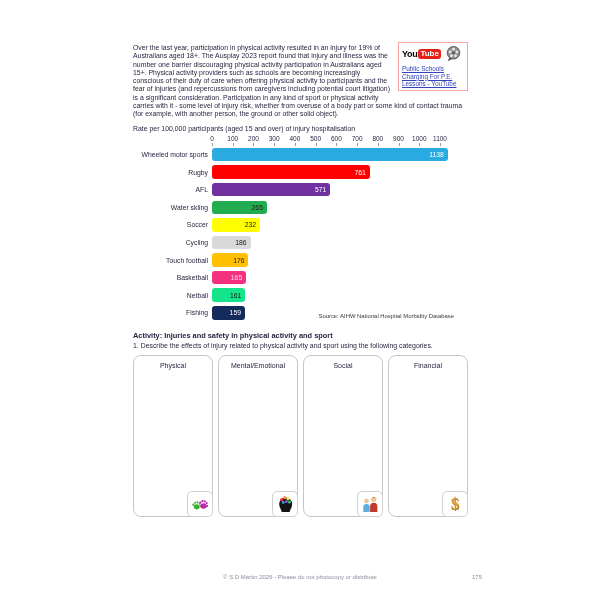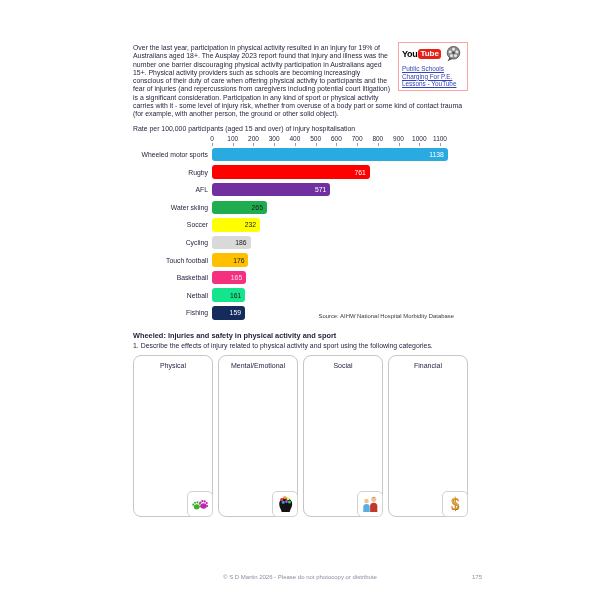--- a/index.html
+++ b/index.html
@@ -162,21 +162,21 @@
             <span class="bar-label">Fishing</span>
             <div class="bar" style="width: 32.9564px; background: rgb(20, 43, 92);">
               <span class="bar-value" style="color: rgb(255, 255, 255);">159</span>
             </div>
           </div>
         </div>
       <div class="source">Source: AIHW National Hospital Morbidity Database</div>
     </div>
 
     <div class="activity">
-      <h2>Wheeled: Injuries and safety in physical activity and sport</h2>
+      <h2>Activity: Injuries and safety in physical activity and sport</h2>
       <div class="instruction">1. Describe the effects of injury related to physical activity and sport using the following categories.</div>
       <div class="boxes">
 
         <div class="cat-box">
           <div class="cat-title">Physical</div>
           <div class="icon-badge">
             <svg width="19" height="19" viewBox="0 0 20 20">
               <g fill="#3fae2a">
                 <ellipse cx="6" cy="13.5" rx="3.1" ry="2.7"></ellipse>
                 <circle cx="2.4" cy="11.2" r="1.1"></circle>

